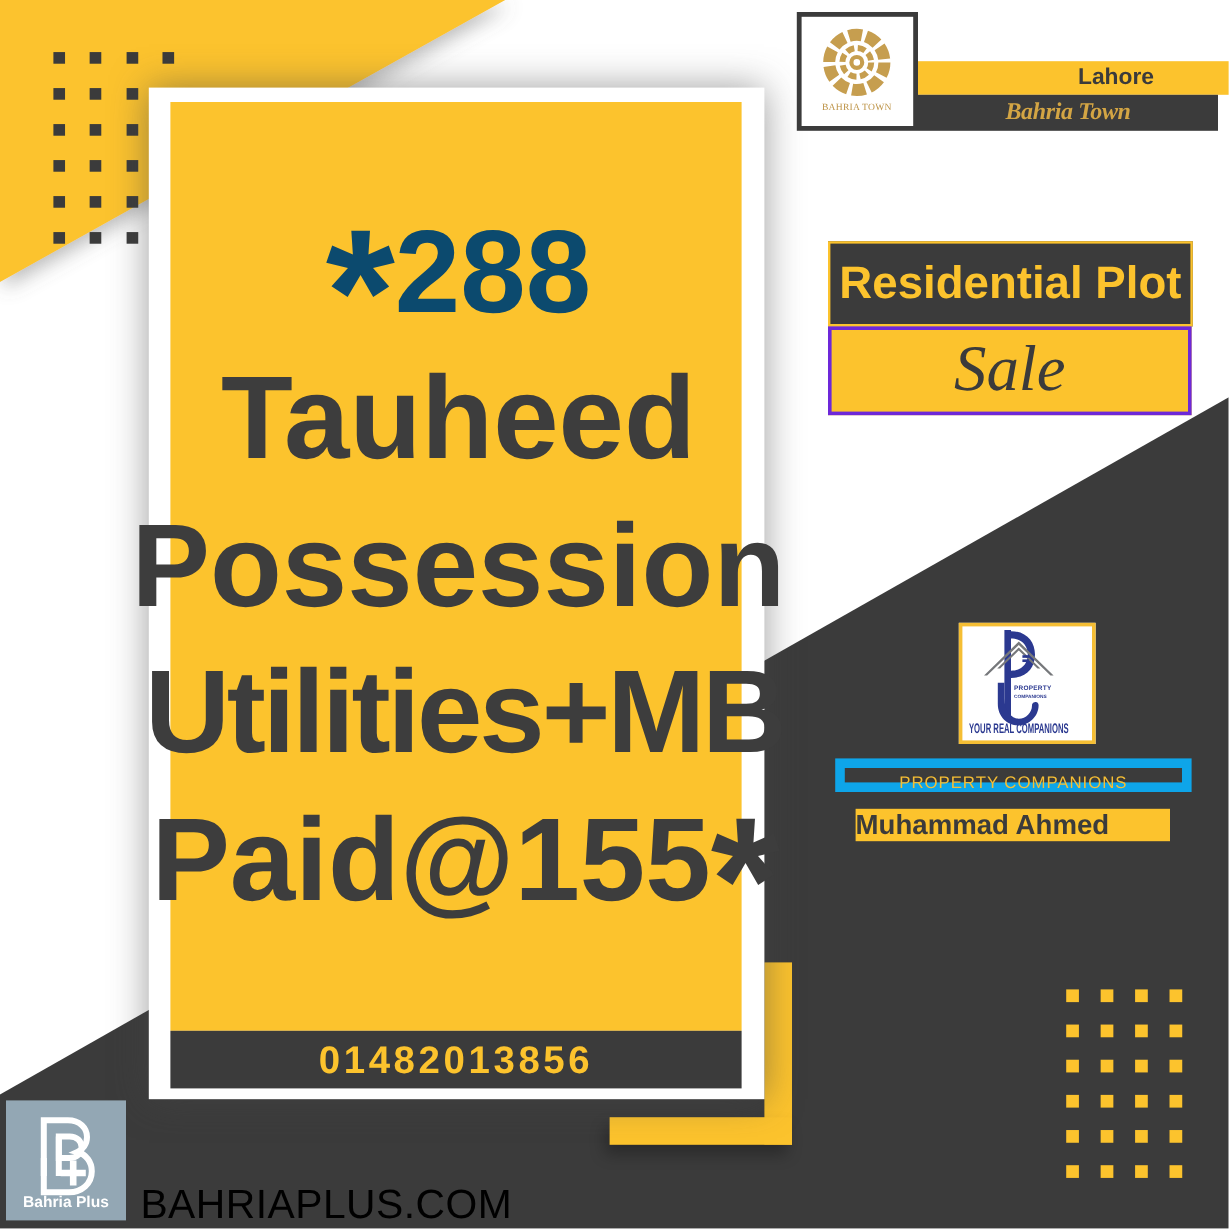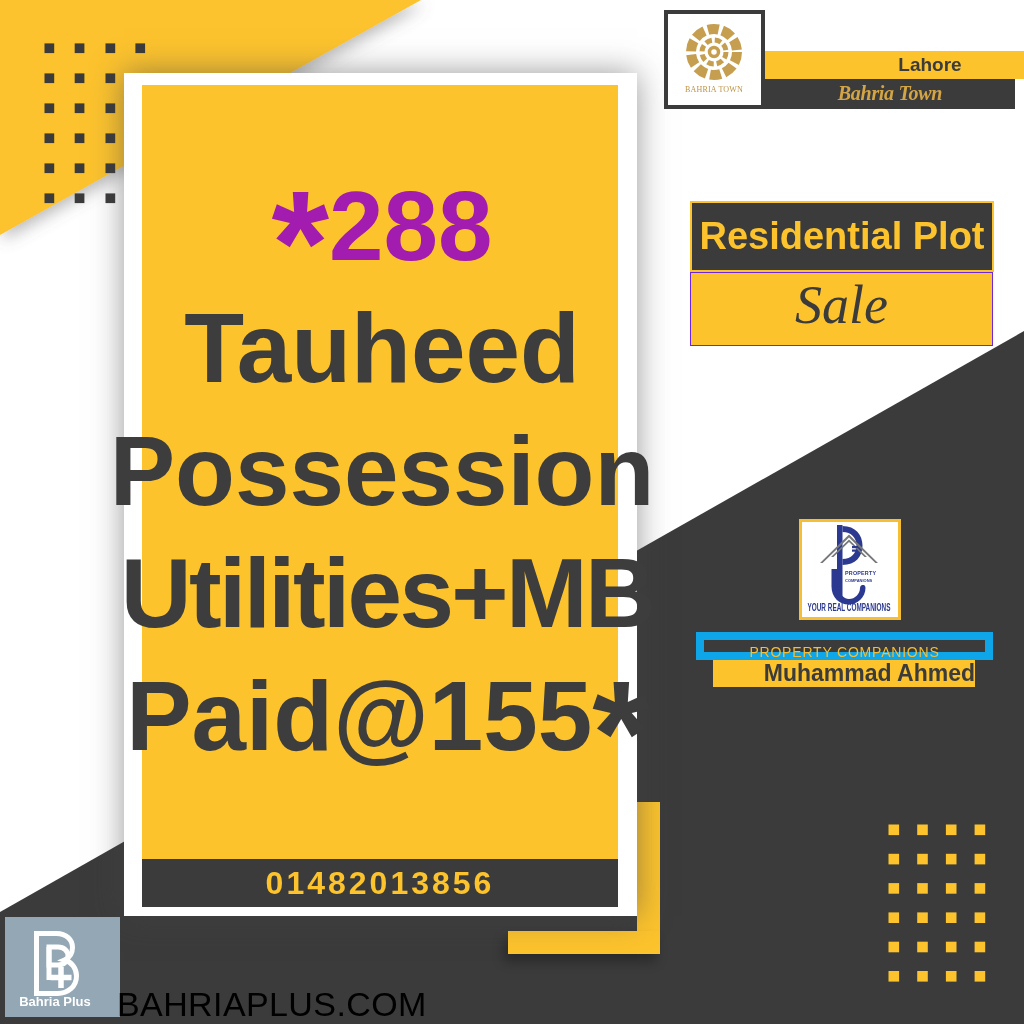--- a/index.html
+++ b/index.html
@@ -80,21 +80,21 @@
   <div class="abs" style="left:508px;top:931px;width:152px;height:23px;background:#FCC32D;z-index:2;box-shadow:-4px 8px 12px rgba(0,0,0,0.28);"></div>
 
   <div class="abs" style="left:124px;top:73px;width:513px;height:843px;background:#ffffff;z-index:3;box-shadow:0 0 30px rgba(70,70,70,0.55);"></div>
 
   <div class="abs" style="left:142px;top:85px;width:476px;height:774px;background:#FCC32D;z-index:4;"></div>
 
   <div class="abs" style="left:142px;top:859px;width:476px;height:48px;background:#3B3B3B;z-index:5;"></div>
 
   <div class="abs" style="left:142px;top:859px;width:476px;height:48px;text-align:center;z-index:6;color:#FCC32D;font-weight:bold;font-size:32px;letter-spacing:3px;line-height:48px;">01482013856</div>
 
-  <div class="abs" style="left:382px;top:226px;z-index:6;transform:translateX(-50%);font-weight:bold;font-size:98px;color:#a21caf;line-height:0;white-space:nowrap;"><span class="ast">*</span>288</div>
+  <div class="abs" style="left:382px;top:226px;z-index:6;transform:translateX(-50%);font-weight:bold;font-size:98px;color:#0c4a6e;line-height:0;white-space:nowrap;"><span class="ast">*</span>288</div>
 
   <div class="abs" style="left:382px;top:348px;z-index:6;transform:translateX(-50%);font-weight:bold;font-size:98px;color:#3D3D3D;line-height:0;white-space:nowrap;">Tauheed</div>
 
   <div class="abs" style="left:382px;top:471px;z-index:6;transform:translateX(-50%);font-weight:bold;font-size:98px;color:#3D3D3D;line-height:0;white-space:nowrap;">Possession</div>
 
   <div class="abs" style="left:387px;top:593px;z-index:6;transform:translateX(-50%);font-weight:bold;font-size:98px;color:#3D3D3D;line-height:0;white-space:nowrap;letter-spacing:-2.6px;">Utilities+MB</div>
 
   <div class="abs" style="left:388px;top:716px;z-index:6;transform:translateX(-50%);font-weight:bold;font-size:98px;color:#3D3D3D;line-height:0;white-space:nowrap;text-align:center;">Paid@155<span class="ast">*</span></div>
 
   <div class="abs" style="left:664px;top:10px;width:101px;height:99px;background:#fff;border:4px solid #3B3B3B;box-sizing:border-box;z-index:7;">
@@ -108,46 +108,46 @@
       <text x="46" y="78" text-anchor="middle" font-family="Liberation Serif, serif" font-size="8" fill="#BD9346" letter-spacing="0.2">BAHRIA TOWN</text>
     </svg>
   </div>
 
   <div class="abs" style="left:765px;top:50.5px;width:250px;height:28px;background:#FCC32D;z-index:6;color:#3B3B3B;font-weight:bold;font-size:19px;text-align:center;line-height:28px;padding-left:40px;">Lahore</div>
 
   <div class="abs" style="left:765px;top:78.5px;width:250px;height:30px;background:#3B3B3B;z-index:6;color:#D3A544;font-family:'Liberation Serif',serif;font-style:italic;font-weight:bold;font-size:20px;text-align:center;line-height:29px;letter-spacing:-0.3px;">Bahria Town</div>
 
   <div class="abs" style="left:690px;top:201px;width:304px;height:71px;background:#3B3B3B;border:2px solid #FCC32D;box-sizing:border-box;z-index:6;color:#FCC32D;font-weight:bold;font-size:38px;text-align:center;line-height:66px;">Residential Plot</div>
 
-  <div class="abs" style="left:690px;top:272px;width:303px;height:74px;background:#FCC32D;border:1px solid #6d28d9;box-sizing:border-box;z-index:6;color:#3B3B3B;font-family:'Liberation Serif',serif;font-style:italic;font-size:54px;text-align:center;line-height:64px;">Sale</div>
+  <div class="abs" style="left:690px;top:272px;width:303px;height:74px;background:#FCC32D;border:3px solid #6d28d9;box-sizing:border-box;z-index:6;color:#3B3B3B;font-family:'Liberation Serif',serif;font-style:italic;font-size:54px;text-align:center;line-height:64px;">Sale</div>
 
-  <div class="abs" style="left:799px;top:519px;width:102px;height:101px;background:#fff;border:3.5px solid #F5BE34;box-sizing:border-box;z-index:6;">
+  <div class="abs" style="left:799px;top:519px;width:114px;height:101px;background:#fff;border:3.5px solid #F5BE34;box-sizing:border-box;z-index:6;">
     
     <svg width="95" height="94" viewBox="0 0 95 94">
 
       <path d="M35 3 h5.5 v72 h-5.5 z" fill="#2B3990"></path>
       <path d="M40.5 4 c13 0 20 9 20 19.5 c0 11 -7 19.5 -20 19.5 v-6 c9 0 14 -6 14 -13.5 c0 -7.5 -5 -13.5 -14 -13.5 z" fill="#2B3990"></path>
 
       <path d="M35 47 v13 c0 11 7 17 12 17 c6 0 11 -5 11 -11 c0 -2.5 2 -3 3 -3 c1 0 2.5 0.5 2.5 3 c0 9 -8 16.5 -17 16.5 c-9 0 -17 -7 -17 -18 v-17.5 z" fill="#2B3990"></path>
 
       <path d="M18 41 L47 12.5 L76 41 l-2.6 0 L47 15.5 L20.6 41 Z" fill="#76787B"></path>
       <path d="M29 35 L47 17.5 L65 35 l-2.4 0 L47 20 L31.4 35 Z" fill="#76787B"></path>
       <rect x="50" y="24" width="5.5" height="2.2" fill="#2B3990"></rect>
       <rect x="50" y="27.5" width="5.5" height="2.2" fill="#2B3990"></rect>
       <text x="43" y="53" font-size="5.4" font-weight="bold" fill="#2B3990" letter-spacing="0.2">PROPERTY</text>
       <text x="43" y="59.5" font-size="4" font-weight="bold" fill="#2B3990">COMPANIONS</text>
       <text x="47" y="89" text-anchor="middle" font-size="11.5" font-weight="bold" fill="#2B3990" textLength="83" lengthAdjust="spacingAndGlyphs">YOUR REAL COMPANIONS</text>
     </svg>
   </div>
 
   <div class="abs" style="left:696px;top:632px;width:297px;height:28px;background:#3B3B3B;border:8px solid #0ea5e9;box-sizing:border-box;z-index:6;color:#F5BE34;font-size:14px;text-align:center;line-height:24px;letter-spacing:0.8px;">PROPERTY COMPANIONS</div>
 
-  <div class="abs" style="left:713px;top:660px;width:262px;height:27px;background:#FCC32D;z-index:6;color:#3B3B3B;font-weight:bold;font-size:23px;text-align:right;line-height:27px;">Muhammad Ahmed</div>
+  <div class="abs" style="left:713px;top:674px;width:262px;height:27px;background:#FCC32D;z-index:6;color:#3B3B3B;font-weight:bold;font-size:23px;text-align:left;line-height:27px;">Muhammad Ahmed</div>
 
-  <div class="abs" style="left:5px;top:917px;width:115px;height:100px;background:#93A7B4;z-index:6;">
+  <div class="abs" style="left:5px;top:917px;width:100px;height:100px;background:#93A7B4;z-index:6;">
     
     <svg width="100" height="100" viewBox="0 0 100 100">
       <g fill="none" stroke="#FFFFFF" stroke-width="5">
 
         <path d="M31.5 16.5 h20 c10 0 16 6.5 16 14 c0 6 -3.5 10.5 -8 12.5 c7.5 2 12 8.5 12 16 c0 10.5 -8.5 17.5 -19 17.5 h-21 z"></path>
 
         <path d="M44 30 h9 c6 0 10 4 10 9 c0 5 -4 9 -10 9 h-9 z"></path>
         <path d="M44 30 v33"></path>
 
         <path d="M31.5 48 v15"></path>

